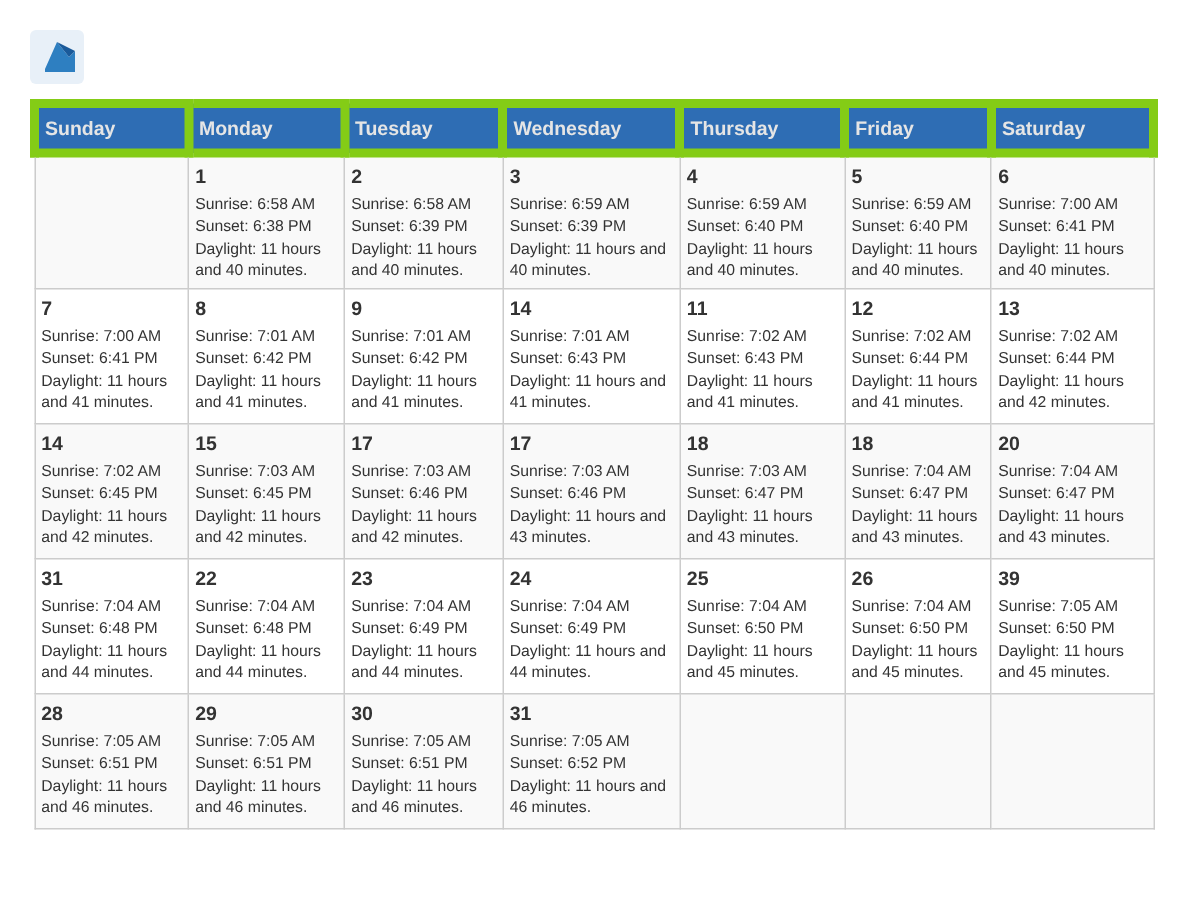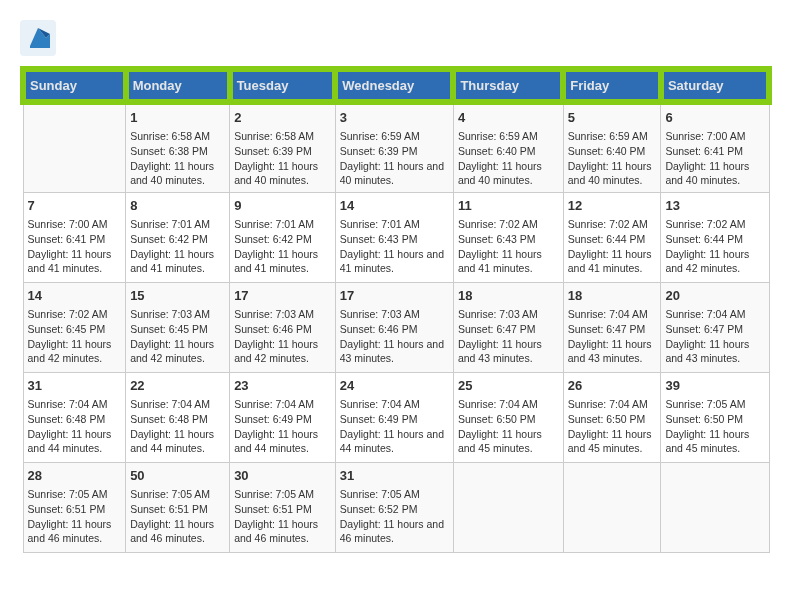--- a/index.html
+++ b/index.html
@@ -291,21 +291,21 @@
         </td>
       </tr>
       <tr>
         <td>
           <span class="day-number">28</span>
           <div class="day-info" style="white-space: pre-line;">Sunrise: 7:05 AM
 Sunset: 6:51 PM
 Daylight: 11 hours and 46 minutes.</div>
         </td>
         <td>
-          <span class="day-number">50</span>
+          <span class="day-number">29</span>
           <div class="day-info" style="white-space: pre-line;">Sunrise: 7:05 AM
 Sunset: 6:51 PM
 Daylight: 11 hours and 46 minutes.</div>
         </td>
         <td>
           <span class="day-number">30</span>
           <div class="day-info" style="white-space: pre-line;">Sunrise: 7:05 AM
 Sunset: 6:51 PM
 Daylight: 11 hours and 46 minutes.</div>
         </td>

